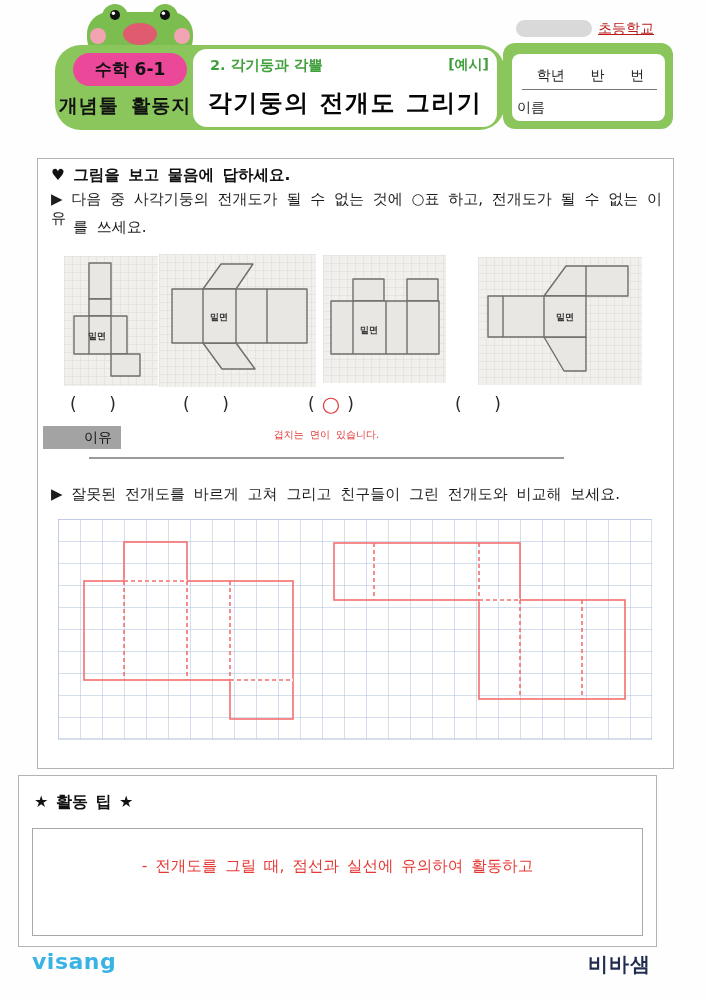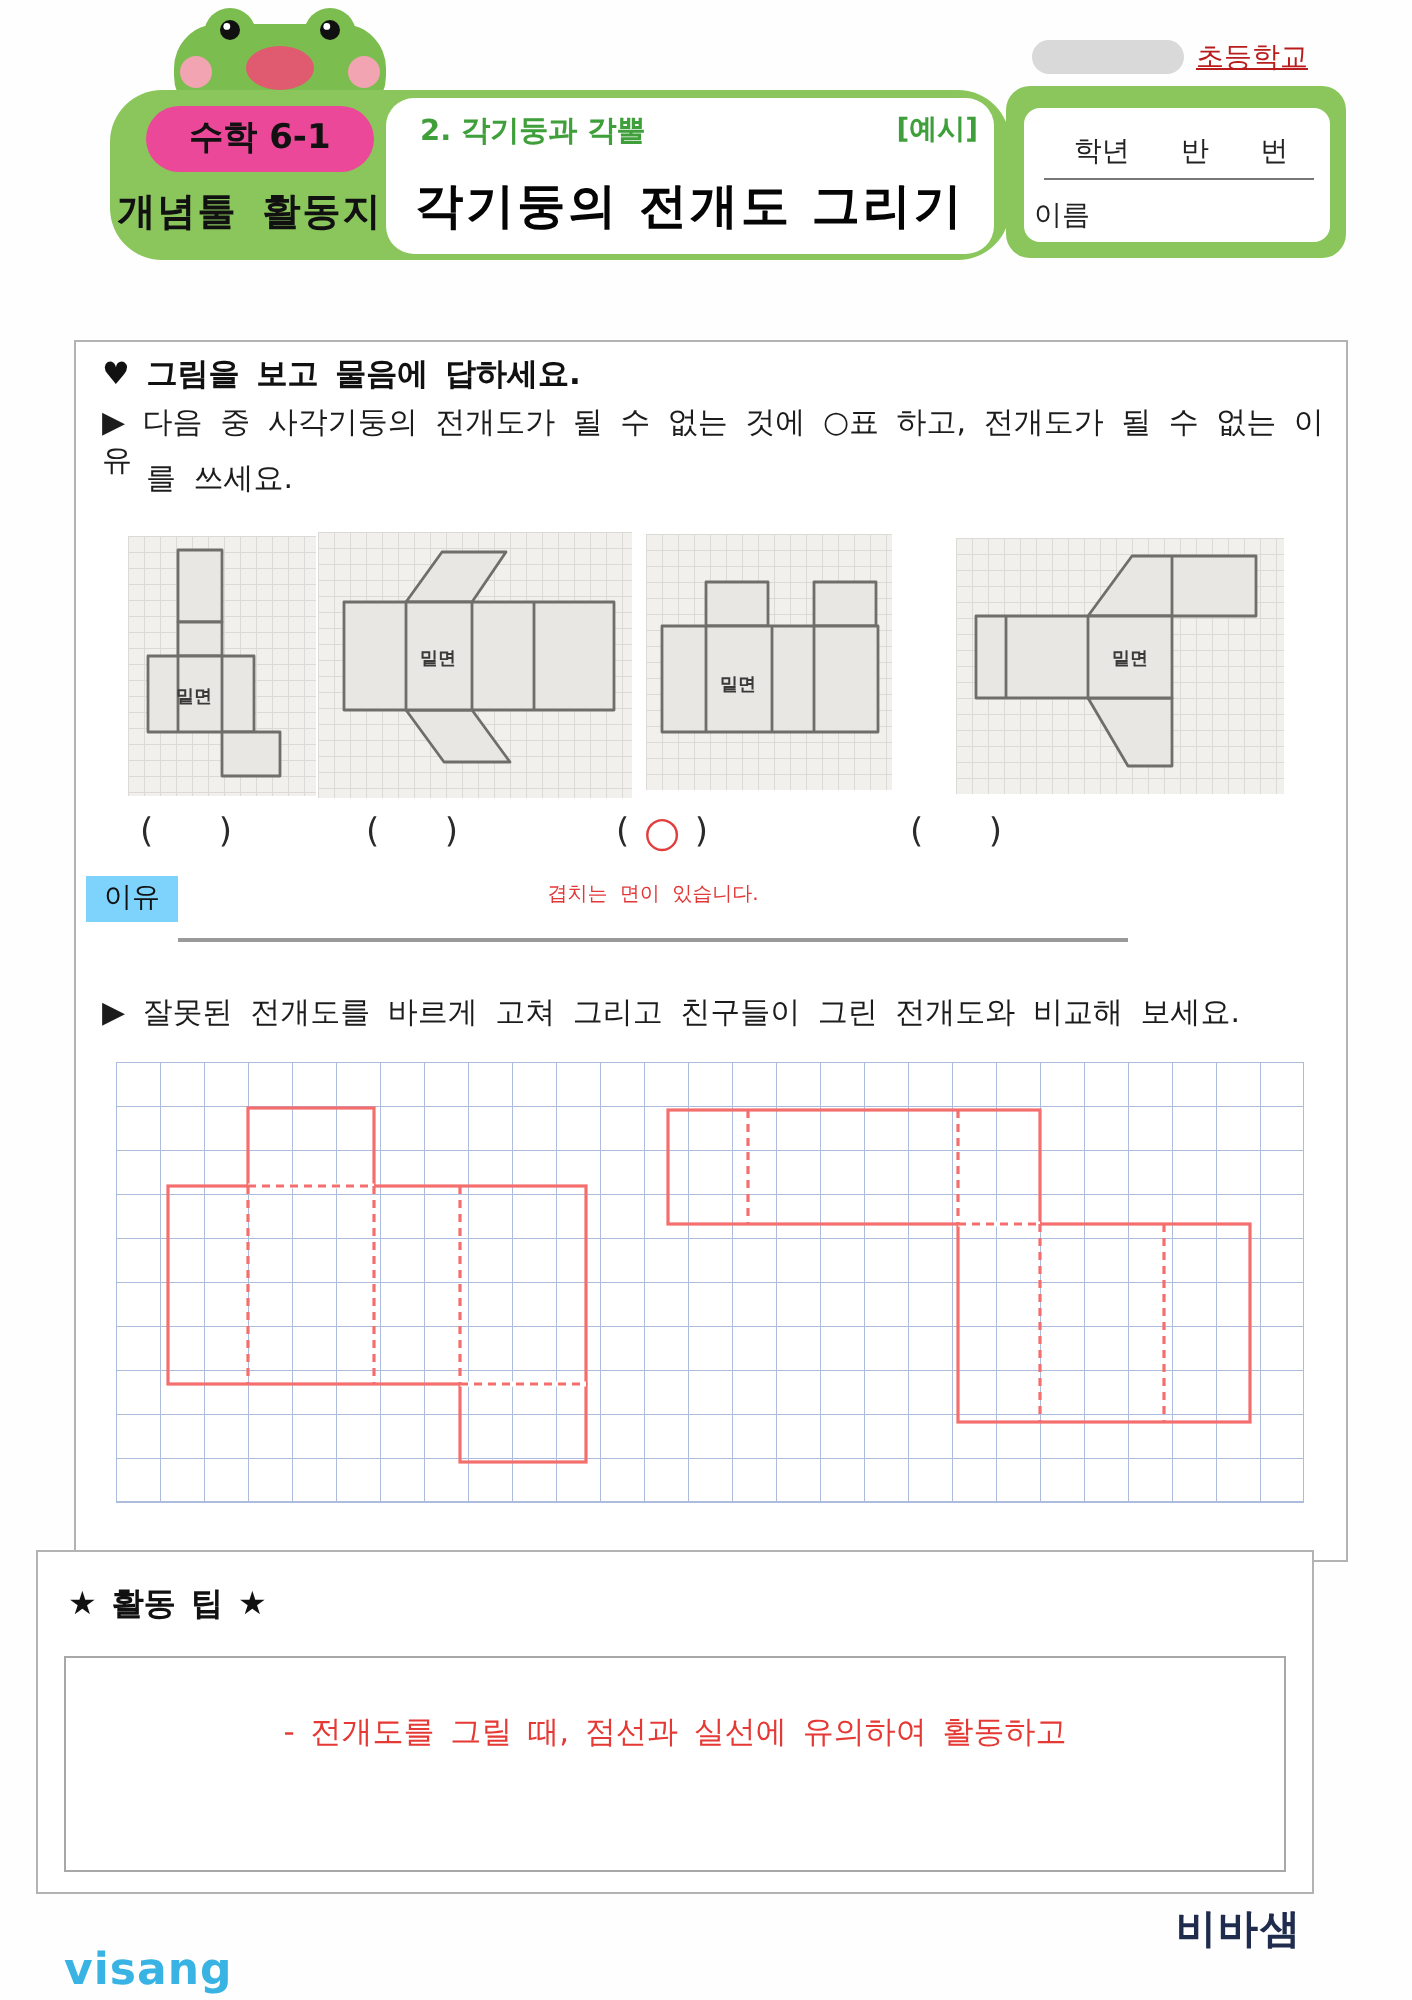--- a/index.html
+++ b/index.html
@@ -16,36 +16,36 @@
   .example{font-size:14px;font-weight:bold;color:#3f9f3b;text-align:right;}
   .sheet-title{font-size:24px;font-weight:bold;text-align:center;color:#050505;letter-spacing:1.5px;}
   .school-pill{background:#d9d9d9;border-radius:9px;}
   .school-label{font-size:14px;color:#b91c1c;text-decoration:underline;}
   .name-box{background:#8bc65c;border-radius:12px;}
   .name-inner{background:#ffffff;border-radius:8px;}
   .grade-row{display:flex;justify-content:space-around;font-size:14px;color:#222;}
   .underline{border-top:1.5px solid #777;}
   .name-label{font-size:14px;color:#222;}
   
-  .qbox{border:1px solid #b3b3b3;background:#ffffff;margin-top:12px;}
+  .qbox{border:1px solid #b3b3b3;background:#ffffff;}
   .q-heading{font-size:15.5px;font-weight:bold;color:#111;word-spacing:3px;}
   .q-prompt{font-size:15px;font-weight:500;color:#1c1c1c;word-spacing:4px;}
   .paren-slot{display:flex;justify-content:space-between;align-items:center;
               width:46px;font-size:17px;color:#2a2a2a;height:24px;}
   .mark{color:#e23c3c;font-size:21px;line-height:1;font-weight:normal;}
-  .reason-chip{background:#7dd3fc;text-align:center;font-size:14px;line-height:23px;color:#111;}
+  .reason-chip{background:#a3a3a3;text-align:center;font-size:14px;line-height:23px;color:#111;padding-left:32px;}
   .reason-answer{text-align:center;font-size:10px;color:#e23838;word-spacing:3px;}
   .answer-line{border-top:2px solid #9a9a9a;}
   
   .tipbox{border:1px solid #b3b3b3;background:#ffffff;}
   .tip-heading{font-size:16px;font-weight:bold;color:#111;word-spacing:2px;}
   .tip-inner{border:1px solid #a8a8a8;}
   .tip-line{width:100%;text-align:center;font-size:15.5px;font-weight:500;color:#e53935;word-spacing:3px;}
   
-  .visang{font-size:22px;font-weight:bold;color:#38b3e3;letter-spacing:0.5px;margin-top:24px;}
+  .visang{font-size:22px;font-weight:bold;color:#38b3e3;letter-spacing:0.5px;}
   .vivasam{font-size:20px;font-weight:bold;color:#1f2c4e;letter-spacing:1px;}
 </style>
 </head>
 <body>
 
 <div class="page">
 
   <svg width="0" height="0" style="position:absolute">
     <defs>
       <pattern id="gridS" width="8" height="8" patternUnits="userSpaceOnUse">

